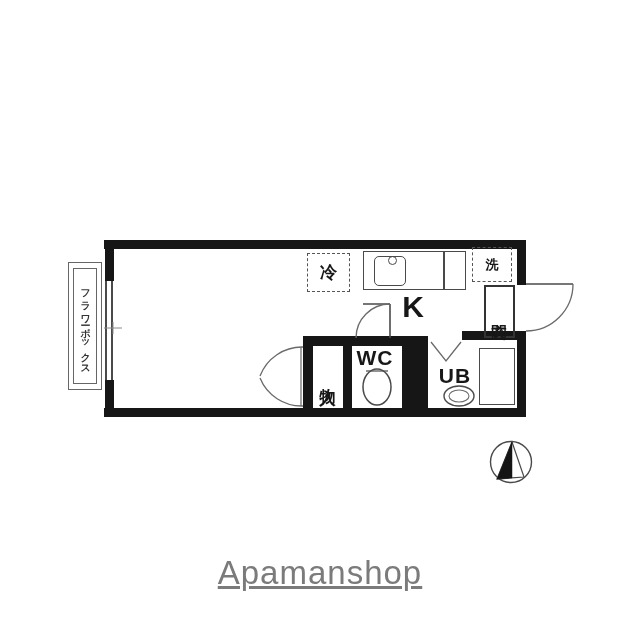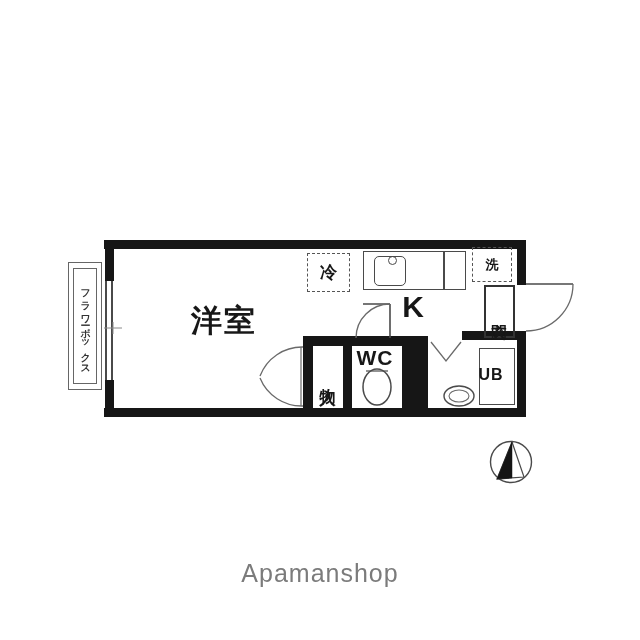--- a/index.html
+++ b/index.html
@@ -9,21 +9,21 @@
   }
   .wall{position:absolute;background:#161616;}
   .thinbox{position:absolute;border:1.5px solid #4a4a4a;box-sizing:border-box;background:transparent;}
   .dashbox{position:absolute;border:1.6px dashed #555;box-sizing:border-box;}
   .thinline{position:absolute;background:#4a4a4a;}
   .label{position:absolute;display:flex;align-items:center;justify-content:center;
          color:#171717;line-height:1;}
   .vtext{writing-mode:vertical-rl;text-orientation:mixed;}
   #svg-overlay{position:absolute;left:0;top:0;width:640px;height:640px;pointer-events:none;}
   .logo{position:absolute;display:flex;align-items:center;justify-content:center;
-        color:#7b7b7b;font-size:25px;font-weight:400;letter-spacing:1px;}
+        color:#7b7b7b;font-size:33px;font-weight:400;letter-spacing:1px;text-decoration:underline;}
 </style>
 </head>
 <body>
 
 <div id="stage">
 
   <div class="wall" style="left:104px;top:240px;width:422px;height:9px;"></div>
   <div class="wall" style="left:104px;top:408px;width:422px;height:9px;"></div>
   <div class="wall" style="left:105px;top:240px;width:9px;height:41px;"></div>
   <div class="wall" style="left:105px;top:380px;width:9px;height:37px;"></div>
@@ -52,27 +52,26 @@
 
   <div class="thinbox" style="left:484px;top:285px;width:31px;height:53px;border-width:2px;border-color:#333;"></div>
   <div class="label vtext" style="left:484px;top:285px;width:31px;height:53px;font-size:15px;font-weight:600;letter-spacing:1px;">玄関</div>
 
   <div class="thinbox" style="left:479px;top:348px;width:36px;height:57px;"></div>
 
   <div class="thinbox" style="left:68px;top:262px;width:34px;height:128px;border-width:1.2px;border-color:#666;"></div>
   <div class="thinbox" style="left:73px;top:268px;width:24px;height:116px;border-width:1.2px;border-color:#666;"></div>
   <div class="label vtext" style="left:73px;top:268px;width:24px;height:116px;font-size:10px;font-weight:600;letter-spacing:1px;color:#333;">フラワーボックス</div>
 
-  <div class="label" style="left:164px;top:302px;width:120px;height:36px;font-size:31px;font-weight:600;letter-spacing:2px;">洋室</div>
 
   <div class="label" style="left:393px;top:291px;width:40px;height:32px;font-size:30px;font-weight:600;">K</div>
 
   <div class="label" style="left:352px;top:345px;width:46px;height:24px;font-size:21px;font-weight:700;letter-spacing:1px;">WC</div>
 
-  <div class="label" style="left:429px;top:363px;width:52px;height:24px;font-size:16px;font-weight:700;letter-spacing:1px;margin-left:36px;">UB</div>
+  <div class="label" style="left:429px;top:363px;width:52px;height:24px;font-size:21px;font-weight:700;letter-spacing:1px;">UB</div>
 
   <div class="label vtext" style="left:312px;top:346px;width:31px;height:62px;font-size:16px;font-weight:600;letter-spacing:2px;">物入</div>
 
   <svg id="svg-overlay" viewBox="0 0 640 640">
 
     <path d="M526,284 L573,284" fill="none" stroke="#4a4a4a" stroke-width="1.6"></path>
     <path d="M573,284 A47,47 0 0 1 526,331" fill="none" stroke="#6a6a6a" stroke-width="1.3"></path>
 
     <path d="M390,304 L390,338 M363,304 L390,304" fill="none" stroke="#4a4a4a" stroke-width="1.6"></path>
     <path d="M390,304 A34,34 0 0 0 356,338" fill="none" stroke="#6a6a6a" stroke-width="1.3"></path>

